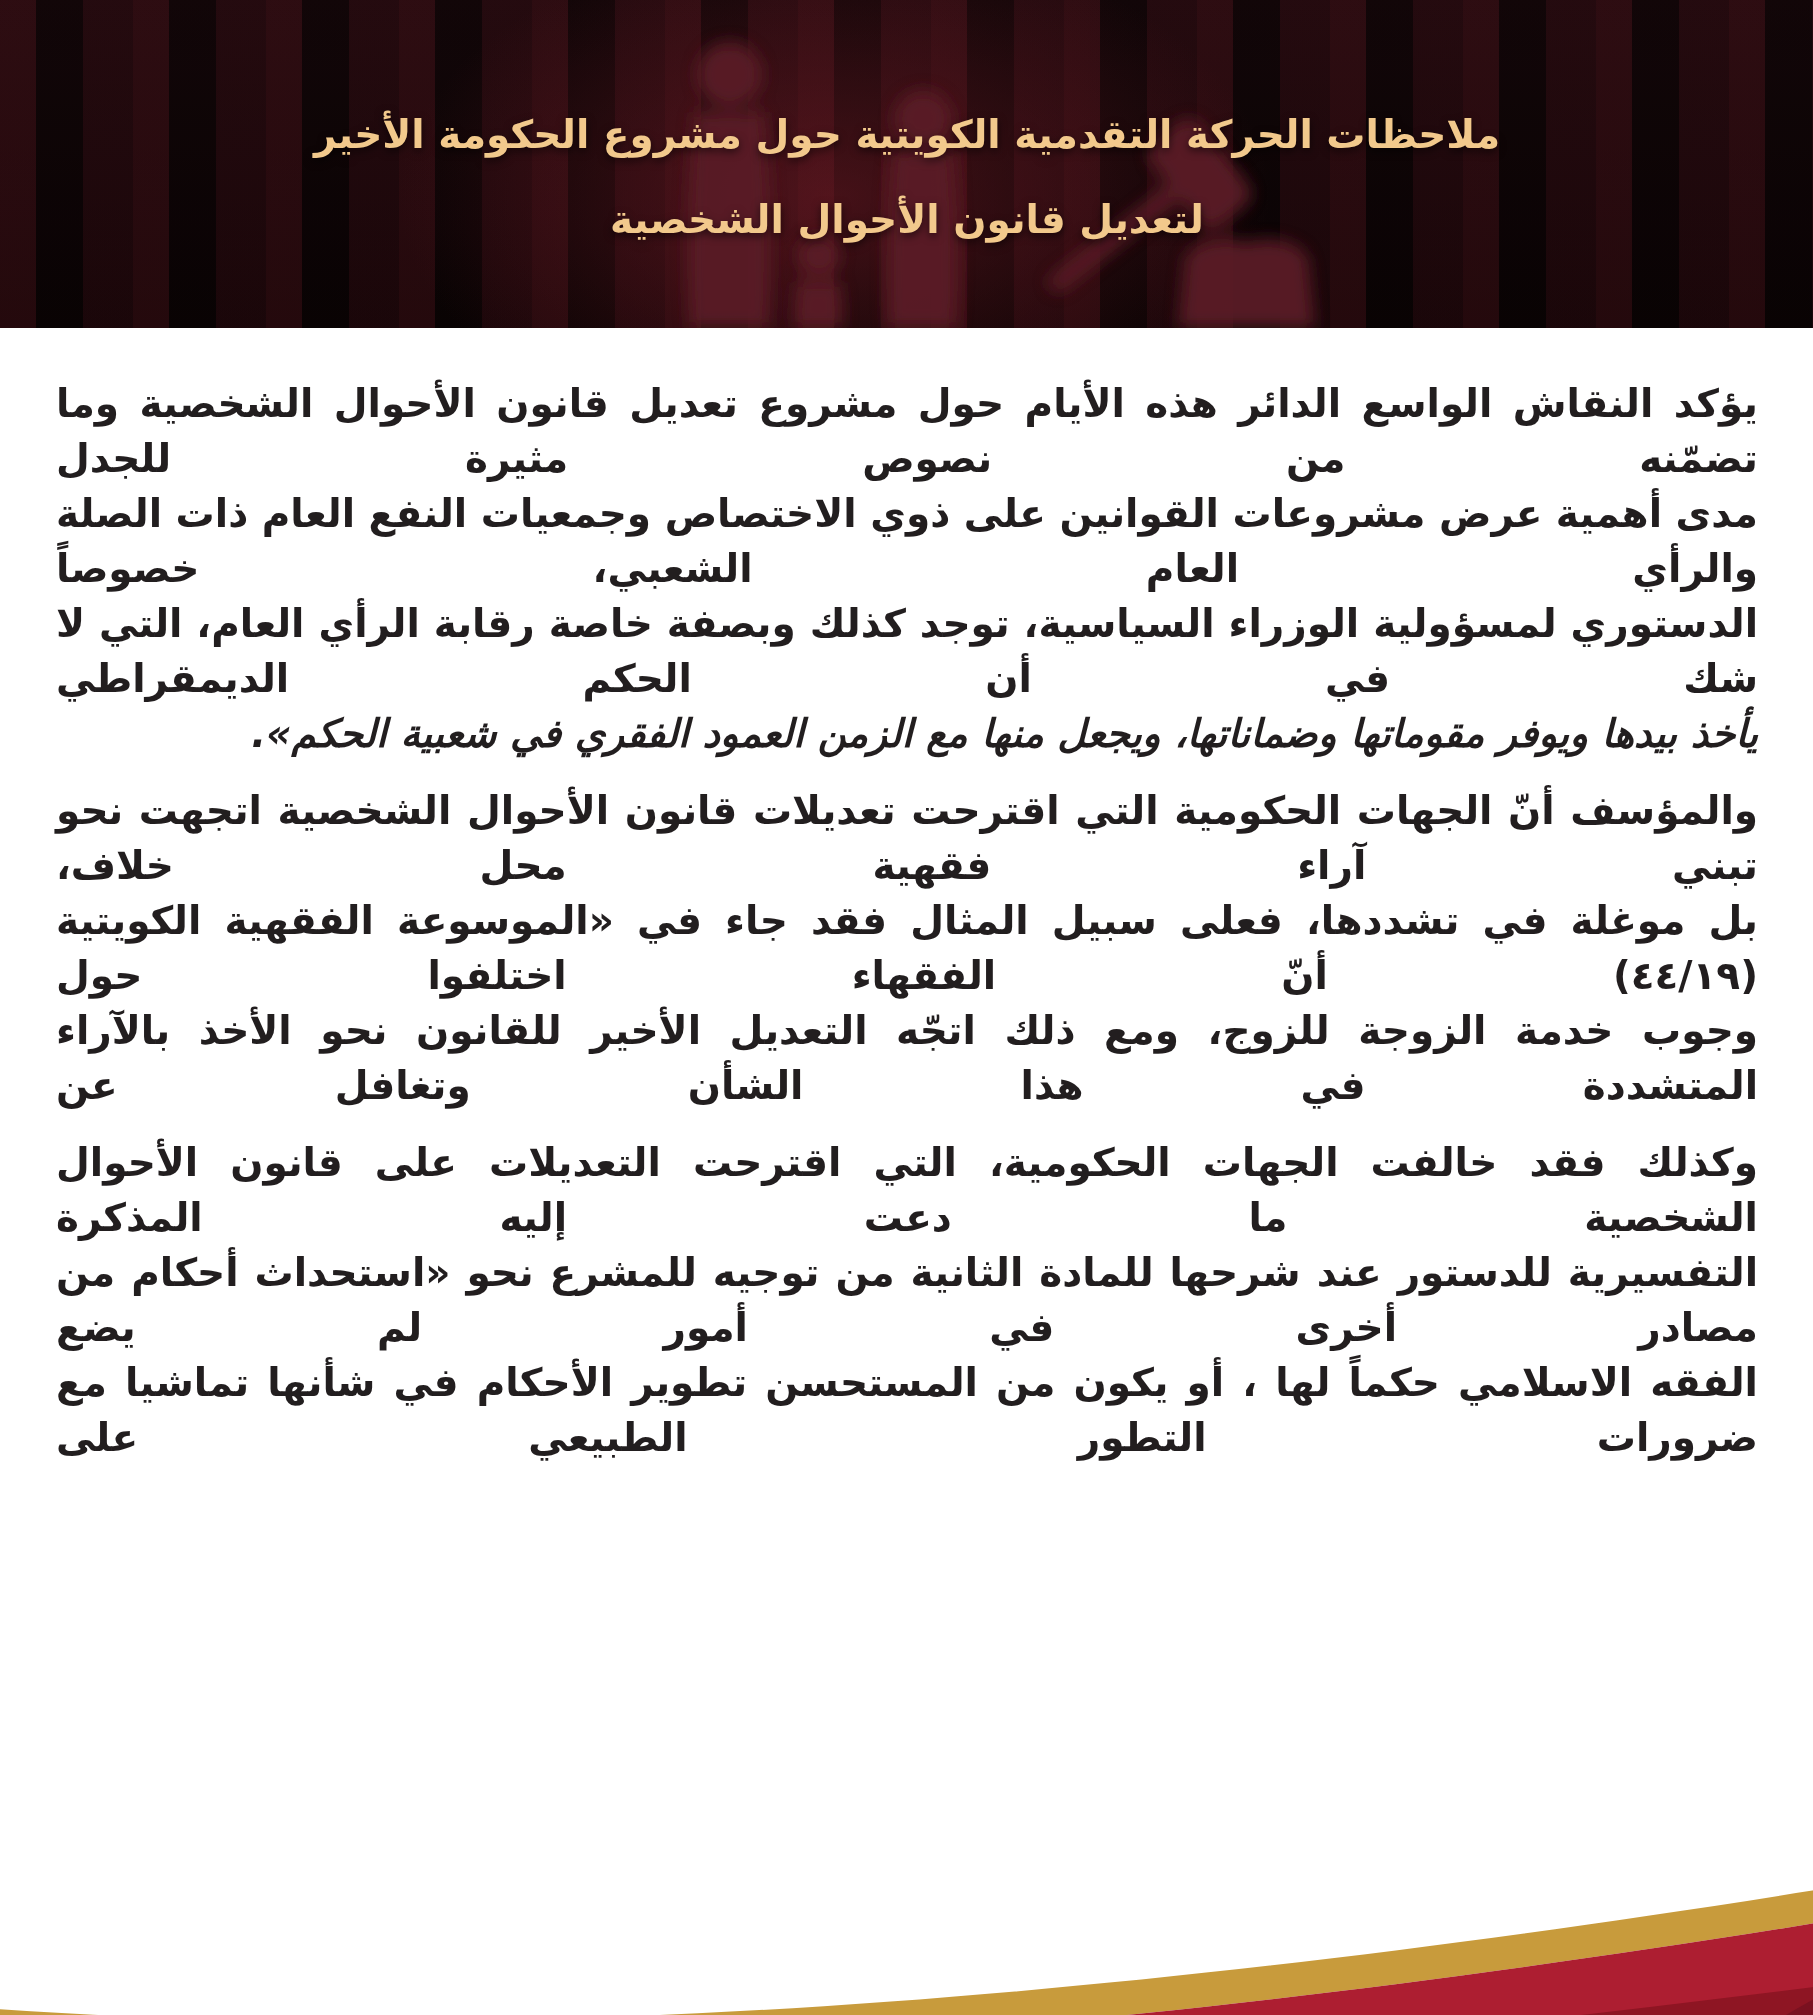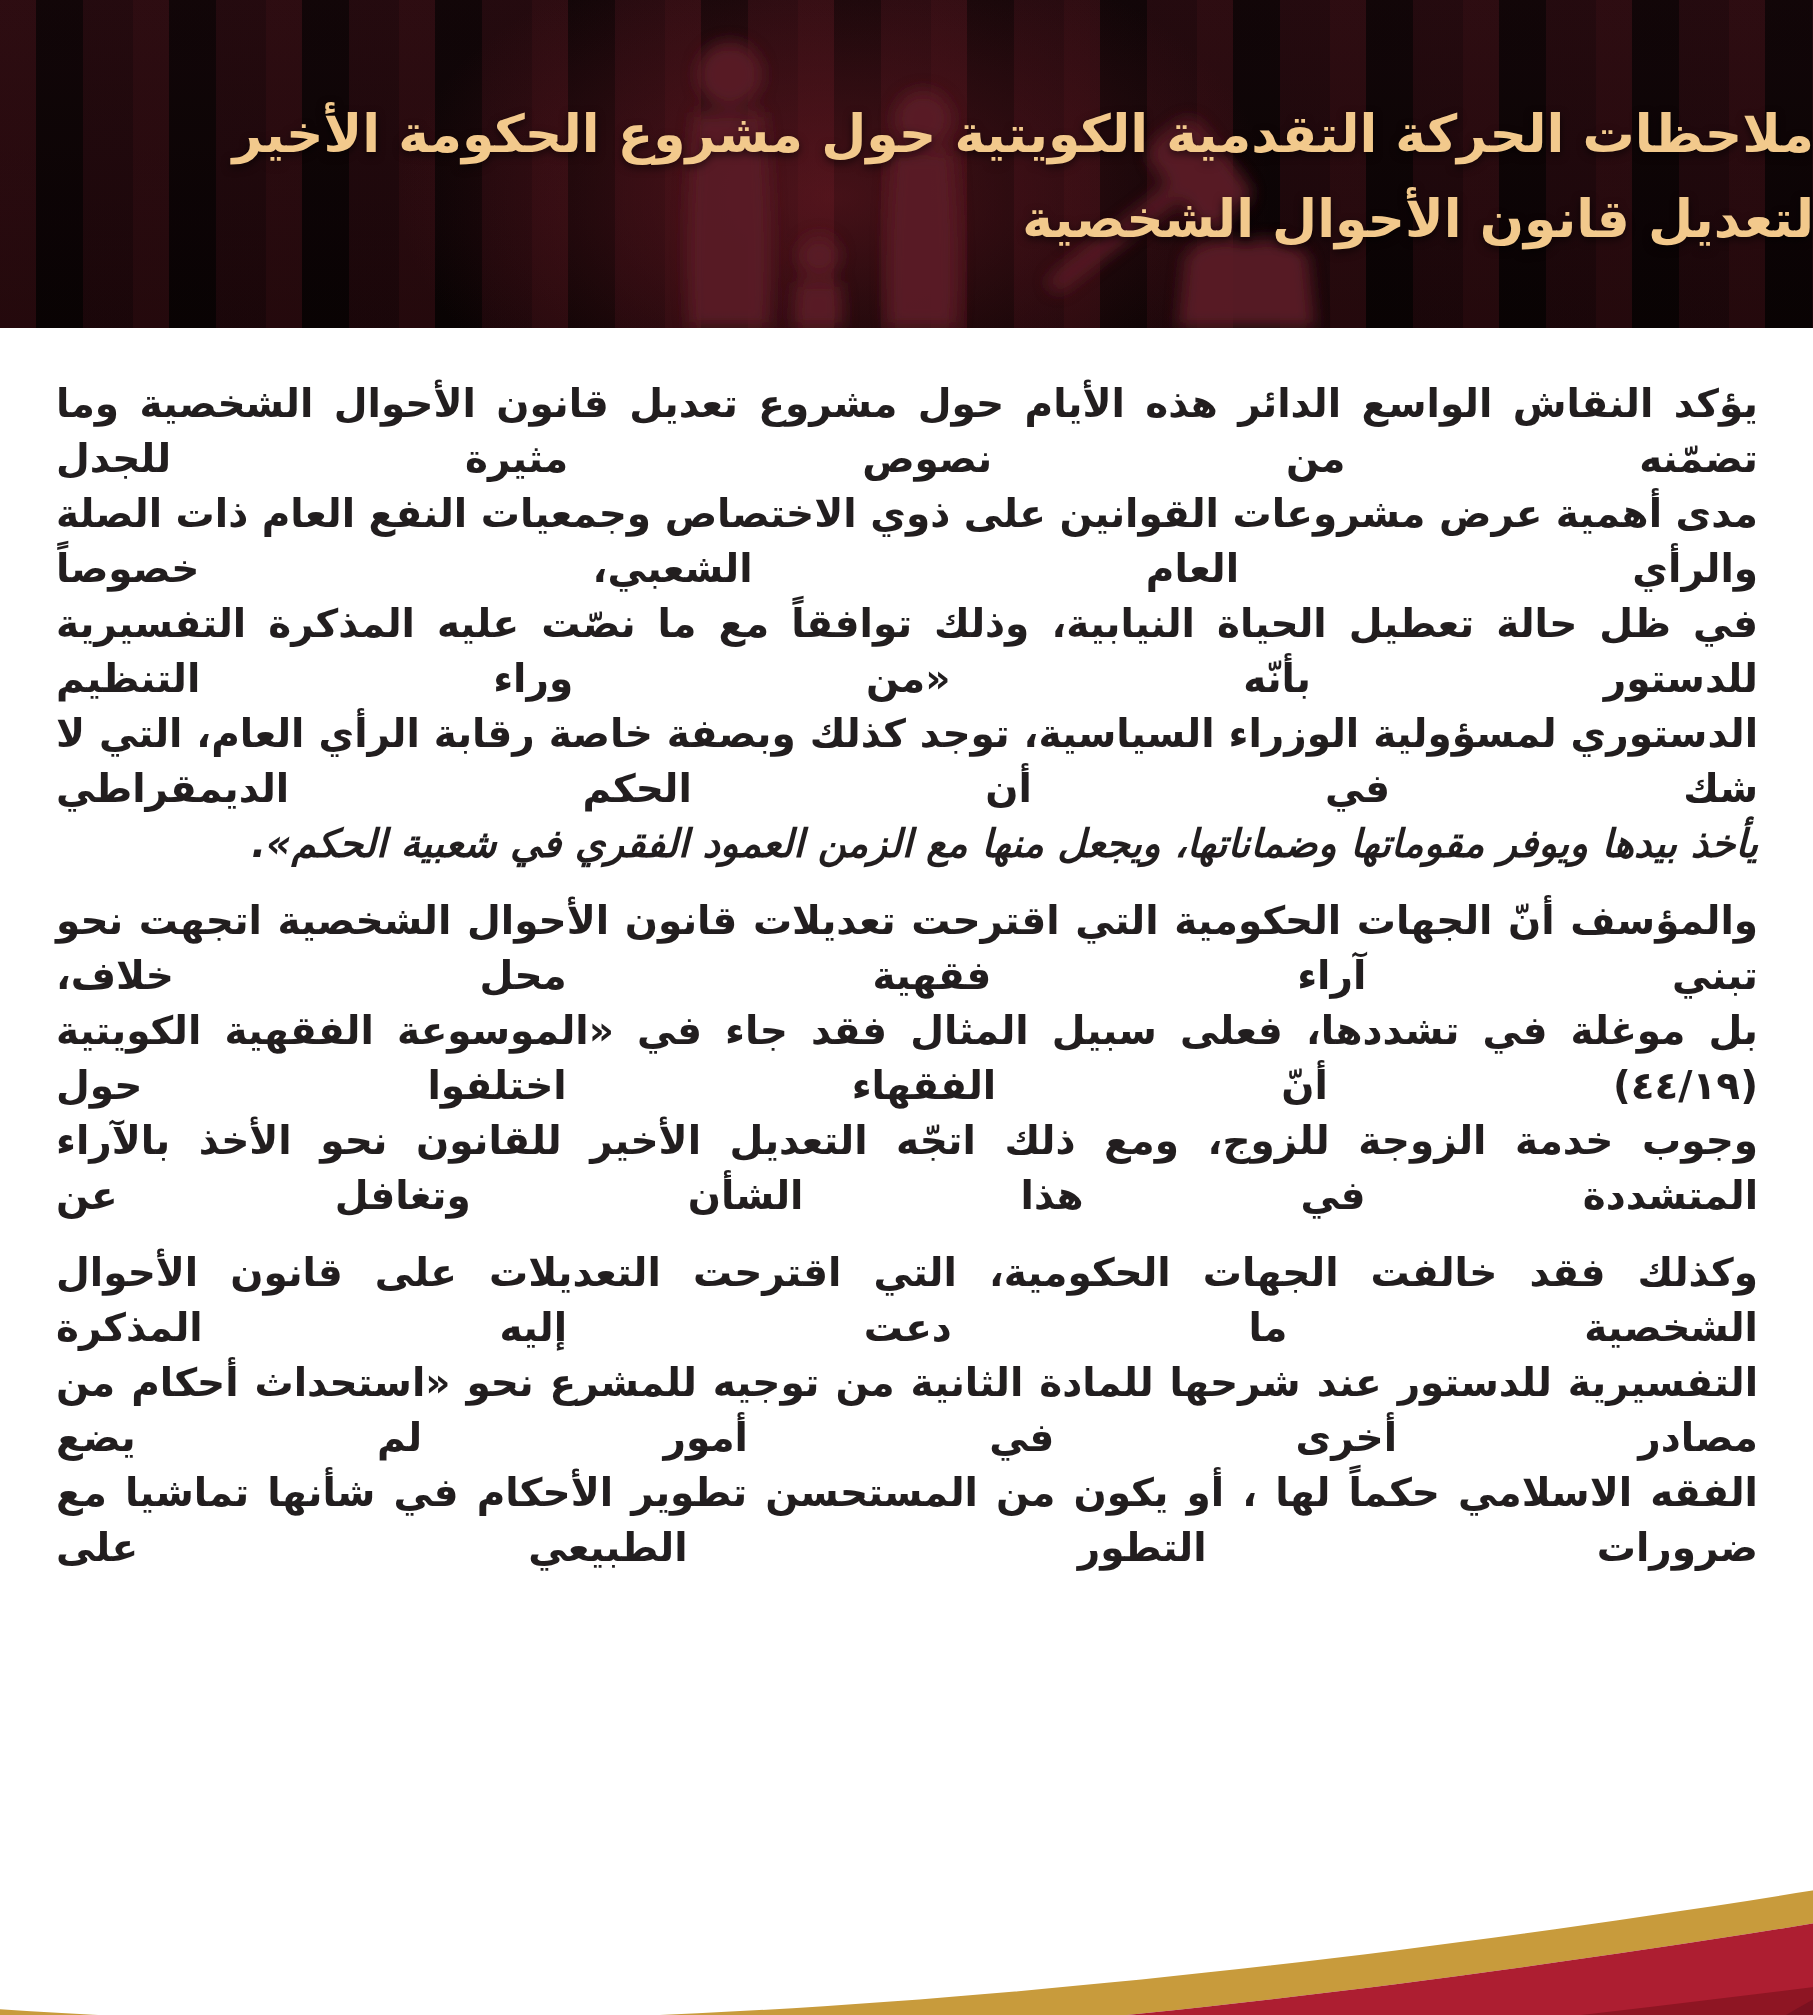--- a/index.html
+++ b/index.html
@@ -11,23 +11,22 @@
     position:absolute;top:0;left:0;width:1814px;height:328px;
     background:
       radial-gradient(ellipse 605px 363px at 46% 60%, rgba(125,30,42,.50), rgba(0,0,0,0) 72%),
       repeating-linear-gradient(90deg, rgba(96,22,32,.28) 0 36px, rgba(0,0,0,.32) 36px 83px, rgba(74,16,26,.22) 83px 133px),
       linear-gradient(#1a090c,#0d0405);
     overflow:hidden;
   }
   .header-decor{position:absolute;top:0;left:0;width:1814px;height:328px;}
   .title-wrap{position:absolute;top:92px;left:0;width:1814px;text-align:center;direction:rtl;}
   .title-line{
-    font-size:52px;line-height:85px;font-weight:700;color:#f2c98c;
+    font-size:39px;line-height:85px;font-weight:700;color:#f2c98c;
     text-shadow:0 3.2px 8.9px rgba(0,0,0,.6);
-    text-align:right;
   }
 
   
   .main{
     position:absolute;top:328px;right:0;left:0;
     padding:48px 56px 0 56px;direction:rtl;color:#221e1f;
   }
   .para{margin:0 0 22px 0;}
   .tline{
     font-size:39px;line-height:55px;font-weight:700;
@@ -71,21 +70,20 @@
     <div class="title-wrap">
       <div class="title-line">ملاحظات الحركة التقدمية الكويتية حول مشروع الحكومة الأخير</div>
       <div class="title-line">لتعديل قانون الأحوال الشخصية</div>
     </div>
   </div>
 
   <div class="main">
     <div class="para">
         <div class="tline">يؤكد النقاش الواسع الدائر هذه الأيام حول مشروع تعديل قانون الأحوال الشخصية وما تضمّنه من نصوص مثيرة للجدل</div>
         <div class="tline">مدى أهمية عرض مشروعات القوانين على ذوي الاختصاص وجمعيات النفع العام ذات الصلة والرأي العام الشعبي، خصوصاً</div>
-        <div class="tline">في ظل حالة تعطيل الحياة النيابية، وذلك توافقاً مع ما نصّت عليه المذكرة التفسيرية للدستور بأنّه «من وراء التنظيم</div>
         <div class="tline">الدستوري لمسؤولية الوزراء السياسية، توجد كذلك وبصفة خاصة رقابة الرأي العام، التي لا شك في أن الحكم الديمقراطي</div>
         <div class="tline tline-last">يأخذ بيدها ويوفر مقوماتها وضماناتها، ويجعل منها مع الزمن العمود الفقري في شعبية الحكم».</div>
       </div>
     <div class="para">
         <div class="tline">والمؤسف أنّ الجهات الحكومية التي اقترحت تعديلات قانون الأحوال الشخصية اتجهت نحو تبني آراء فقهية محل خلاف،</div>
         <div class="tline">بل موغلة في تشددها، فعلى سبيل المثال فقد جاء في «الموسوعة الفقهية الكويتية (٤٤/١٩) أنّ الفقهاء اختلفوا حول</div>
         <div class="tline">وجوب خدمة الزوجة للزوج، ومع ذلك اتجّه التعديل الأخير للقانون نحو الأخذ بالآراء المتشددة في هذا الشأن وتغافل عن</div>
       </div>
     <div class="para">
         <div class="tline">وكذلك فقد خالفت الجهات الحكومية، التي اقترحت التعديلات على قانون الأحوال الشخصية ما دعت إليه المذكرة</div>

